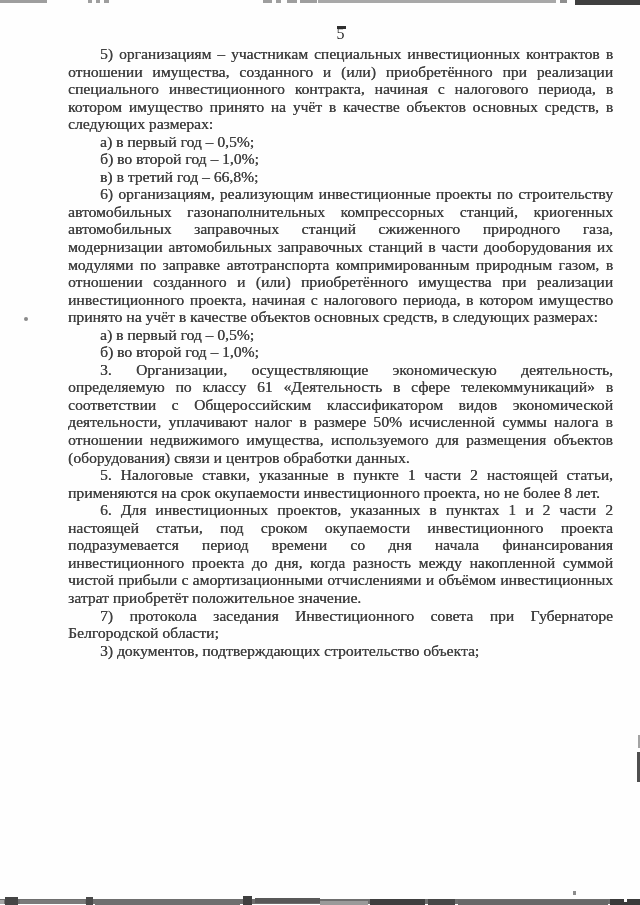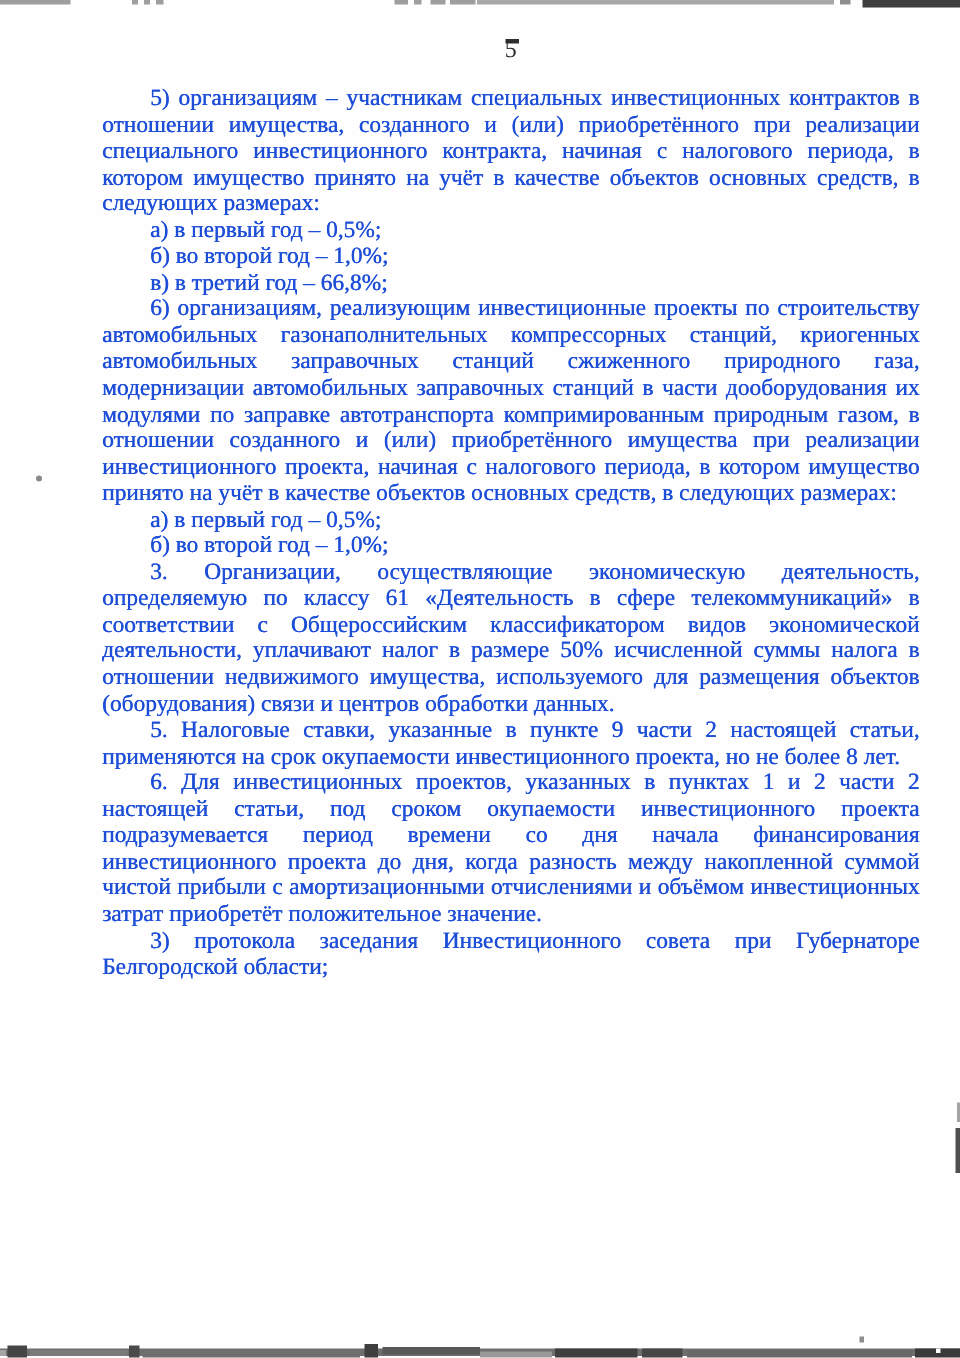--- a/index.html
+++ b/index.html
@@ -16,24 +16,24 @@
   }
   .page-number{
     position:absolute;
     left:68px;top:25px;width:545px;
     text-align:center;
     font-size:16px;
     color:#2a2a2a;
   }
   .content{
     position:absolute;
-    left:68px;top:57px;width:545px;
+    left:68px;top:45px;width:545px;
     font-size:15.6px;
     line-height:17.55px;
-    color:#1d4ed8;
+    color:#404040;
     text-align:justify;
     text-shadow:0.25px 0 0 currentColor;
     font-family:Liberation Serif, serif;
   }
   .content p{
     margin:0;
     text-indent:32px;
   }
   
   .art{position:absolute;pointer-events:none;}
@@ -108,17 +108,18 @@
 
   <div class="content">
     <p>5) организациям – участникам специальных инвестиционных контрактов в отношении имущества, созданного и (или) приобретённого при реализации специального инвестиционного контракта, начиная с налогового периода, в котором имущество принято на учёт в качестве объектов основных средств, в следующих размерах:</p>
     <p>а) в первый год – 0,5%;</p>
     <p>б) во второй год – 1,0%;</p>
     <p>в) в третий год – 66,8%;</p>
     <p>6) организациям, реализующим инвестиционные проекты по строительству автомобильных газонаполнительных компрессорных станций, криогенных автомобильных заправочных станций сжиженного природного газа, модернизации автомобильных заправочных станций в части дооборудования их модулями по заправке автотранспорта компримированным природным газом, в отношении созданного и (или) приобретённого имущества при реализации инвестиционного проекта, начиная с налогового периода, в котором имущество принято на учёт в качестве объектов основных средств, в следующих размерах:</p>
     <p>а) в первый год – 0,5%;</p>
     <p>б) во второй год – 1,0%;</p>
     <p>3. Организации, осуществляющие экономическую деятельность, определяемую по классу 61 «Деятельность в сфере телекоммуникаций» в соответствии с Общероссийским классификатором видов экономической деятельности, уплачивают налог в размере 50% исчисленной суммы налога в отношении недвижимого имущества, используемого для размещения объектов (оборудования) связи и центров обработки данных.</p>
-    <p>5. Налоговые ставки, указанные в пункте 9 части 2 настоящей статьи, применяются на срок окупаемости инвестиционного проекта, но не более 8 лет.</p>
+    <p>5. Налоговые ставки, указанные в пункте 1 части 2 настоящей статьи, применяются на срок окупаемости инвестиционного проекта, но не более 8 лет.</p>
     <p>6. Для инвестиционных проектов, указанных в пунктах 1 и 2 части 2 настоящей статьи, под сроком окупаемости инвестиционного проекта подразумевается период времени со дня начала финансирования инвестиционного проекта до дня, когда разность между накопленной суммой чистой прибыли с амортизационными отчислениями и объёмом инвестиционных затрат приобретёт положительное значение.</p>
-    <p>3) протокола заседания Инвестиционного совета при Губернаторе Белгородской области;</p>
+    <p>7) протокола заседания Инвестиционного совета при Губернаторе Белгородской области;</p>
+    <p>3) документов, подтверждающих строительство объекта;</p>
   </div>
 </div>
 
 </body></html>

